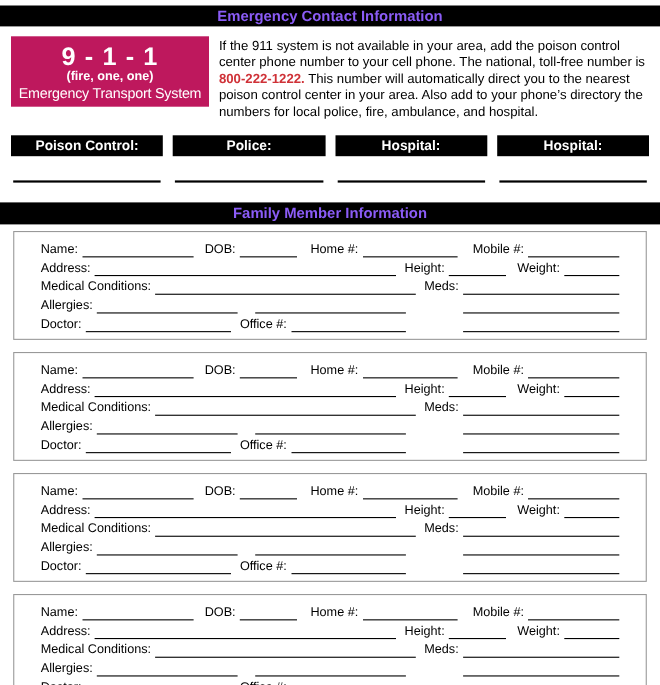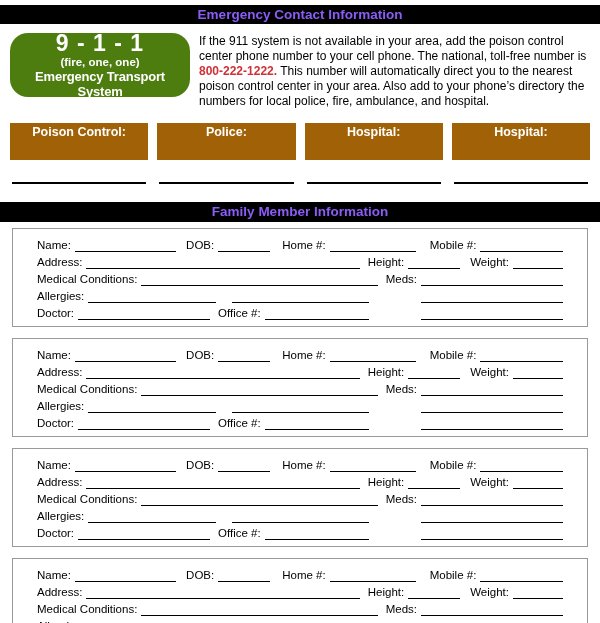--- a/index.html
+++ b/index.html
@@ -18,32 +18,32 @@
   
   .intro { display: flex; margin: 9px 10px 0 10px; }
   .red-box {
     width: 180px; height: 64px; flex: 0 0 180px;
     color: #fff; text-align: center;
     display: flex; flex-direction: column; justify-content: center;
     padding: 2px 2px;
   }
   .red-code { font-size: 23px; font-weight: bold; line-height: 25px; letter-spacing: 1px; }
   .red-words { font-size: 11.5px; font-weight: bold; line-height: 13px; }
-  .red-caption { font-size: 13px; font-weight: bold; line-height: 15px; letter-spacing: -0.2px; }
+  .red-caption { font-size: 13px; font-weight: normal; line-height: 15px; letter-spacing: -0.2px; }
   .intro-text {
     flex: 1; padding-left: 9px; padding-top: 1px;
     font-size: 12px; line-height: 15px;
   }
   .phone { font-weight: bold; }
   
   .contacts-row { display: flex; gap: 9px; margin: 14px 10px 0 10px; }
   .contact { flex: 1; }
   .contact-label {
-    background: #a16207; color: #fff; font-weight: bold;
-    font-size: 12.5px; text-align: center; height: 37px; line-height: 19px;
+    background: #000000; color: #fff; font-weight: bold;
+    font-size: 12.5px; text-align: center; height: 19px; line-height: 19px;
     white-space: nowrap;
   }
   .contact-line { border-bottom: 2px solid #000; height: 24px; margin: 0 2px; }
   .family-banner { margin-top: 18px; height: 20px; line-height: 20px; }
   
   .members { }
   .member-block {
     border: 1px solid #999;
     margin: 11px 12px 0 12px;
     padding: 6px 24px;
@@ -73,21 +73,21 @@
   .ml14 { margin-left: 14px; }
   .ml16 { margin-left: 16px; }
   .name-flex { flex: 1.4 1 120px; }
 </style>
 </head>
 <body>
 
 <div class="banner top-banner">Emergency Contact Information</div>
 
 <div class="intro">
-  <div class="red-box" style="background: #4d7c0f; border-radius: 18px;">
+  <div class="red-box" style="background: #be185d;">
     <div class="red-code">9 - 1 - 1</div>
     <div class="red-words">(fire, one, one)</div>
     <div class="red-caption">Emergency Transport System</div>
   </div>
   <div class="intro-text">
     <span>If the 911 system is not available in your area, add the poison control center phone number to your cell phone. The national, toll-free number is </span><span class="phone" style="color: rgb(207, 49, 55);">800-222-1222.</span><span> This number will automatically direct you to the nearest poison control center in your area. Also add to your phone’s directory the numbers for local police, fire, ambulance, and hospital.</span>
   </div>
 </div>
 
 <div class="contacts-row">

